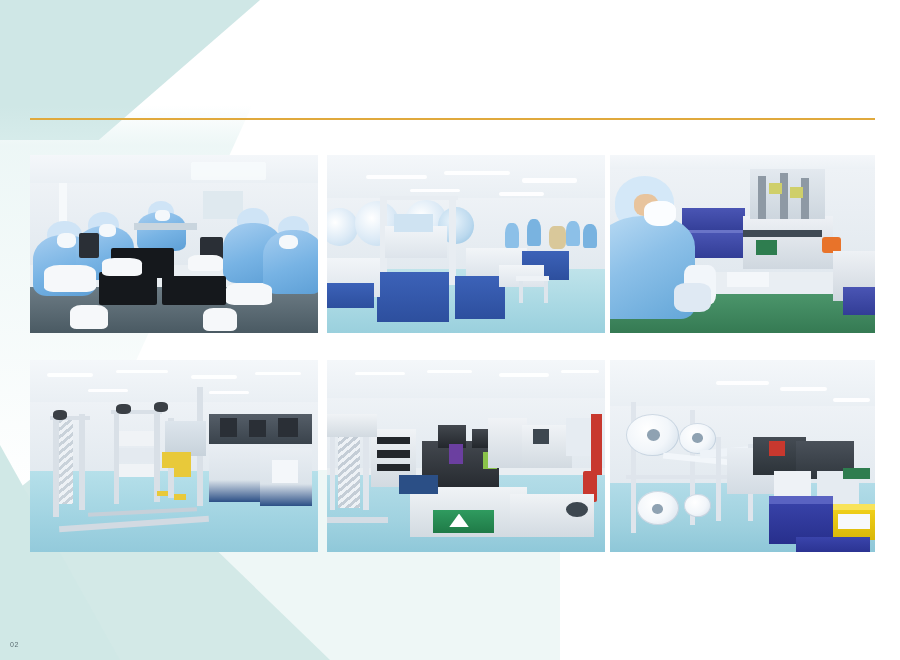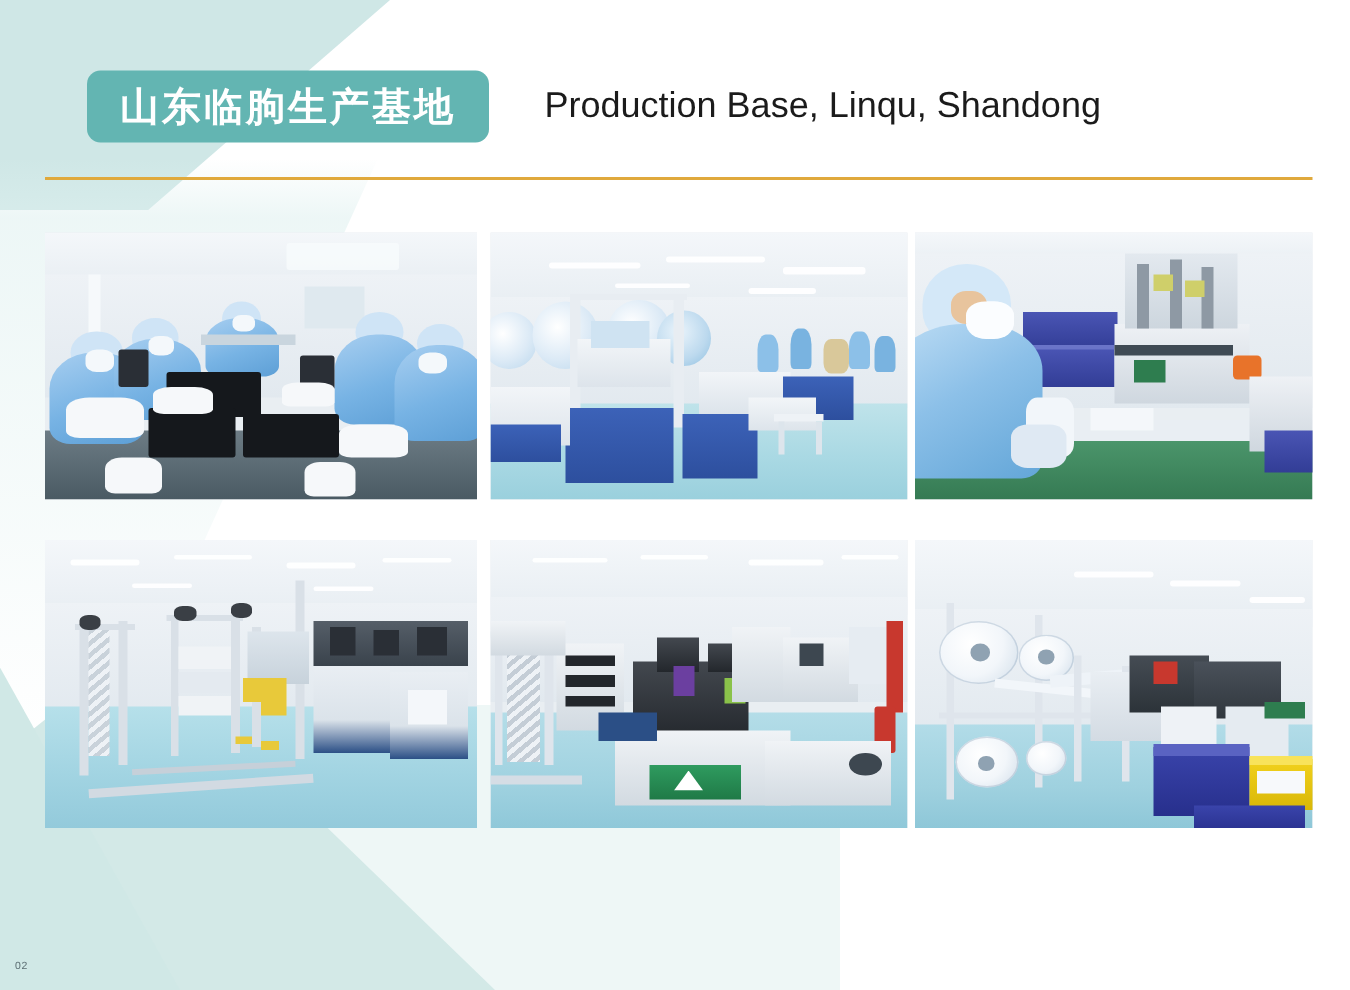--- a/index.html
+++ b/index.html
@@ -247,24 +247,20 @@
 
 <div id="page">
 
   <div class="deco" id="deco-top-wedge"></div>
   <div class="deco" id="deco-top-wedge-soft"></div>
   <div class="deco" id="deco-bottom-wedge-light"></div>
   <div class="deco" id="deco-bottom-wedge"></div>
   <div class="deco" id="deco-bottom-wedge-mint"></div>
 
   <div id="header">
-    <div id="title-badge">
-      <span id="title-badge-text">山东临朐生产基地</span>
-    </div>
-    <div id="title-en">Production Base, Linqu, Shandong</div>
     <div id="header-rule"></div>
   </div>
 
   <div id="photo-grid">
 
     <div class="photo" id="photo-1">
       <div class="photo-inner">
         <div class="layer ceiling" style="height:22%"></div>
         <div class="layer lightstrip" style="left:56%;top:4%;width:26%;height:10%;background:#f8fbfd;opacity:.8"></div>
         <div class="layer wall" style="top:16%;height:46%"></div>

